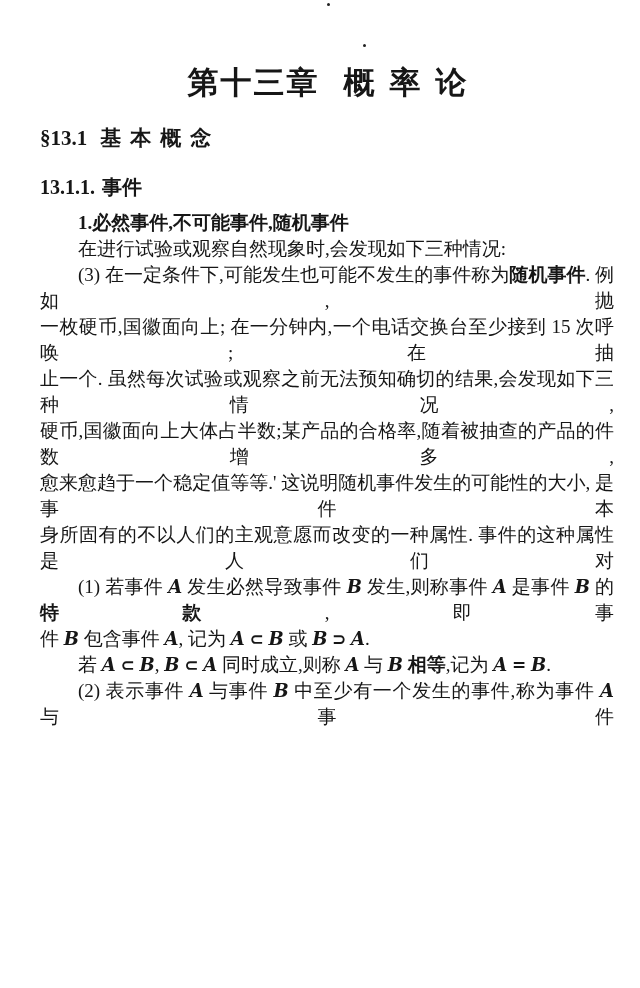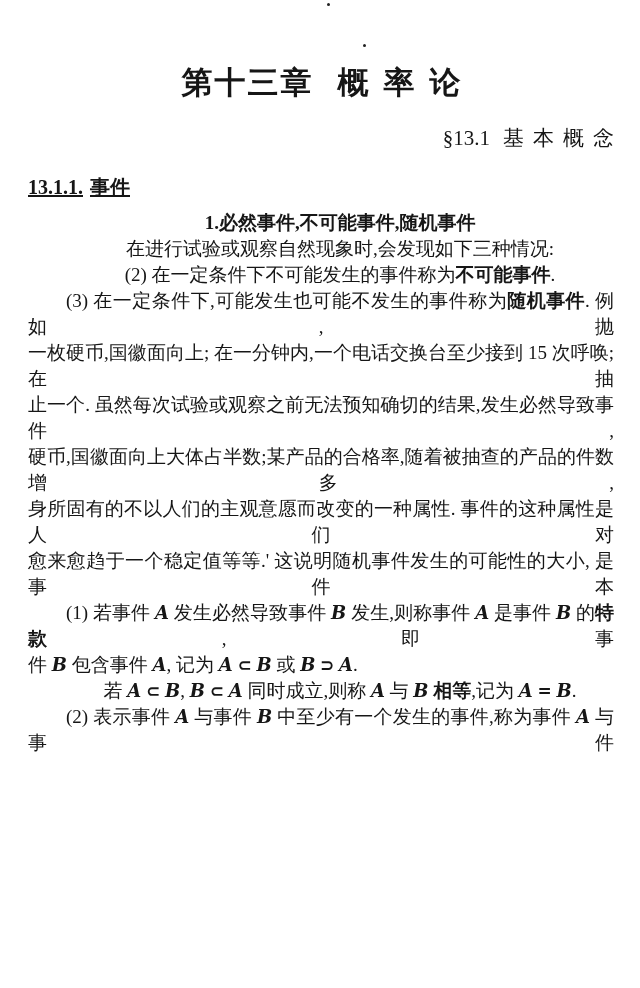--- a/index.html
+++ b/index.html
@@ -2,32 +2,32 @@
 <html><head>
 <meta charset="utf-8">
 <style>
   html,body{margin:0;padding:0;}
   body{
     width:640px;height:988px;overflow:hidden;
     background:#ffffff;color:#161616;
     font-family:"Liberation Serif","DejaVu Serif",serif;
   }
   .page{position:relative;width:640px;height:902px;box-sizing:border-box;
-    padding:64px 26px 0 28px;}
+    padding:64px 26px 0 40px;}
   
   .chapter{margin:0;text-align:center;font-size:31px;line-height:38px;font-weight:bold;letter-spacing:2px;}
   .chapter .spread{letter-spacing:15px;margin-left:24px;margin-right:-15px;}
-  .section{margin:24px 0 0 0;text-align:right;font-size:21px;line-height:24px;font-weight:normal;}
+  .section{margin:24px 0 0 0;text-align:left;font-size:21px;line-height:24px;font-weight:bold;}
   .section .sec-name{letter-spacing:9px;margin-left:13px;margin-right:-9px;}
-  .subsection{margin:24px 0 8px 0;text-align:left;font-size:20px;line-height:26px;font-weight:bold;text-decoration:underline;}
+  .subsection{margin:24px 0 8px 0;text-align:left;font-size:20px;line-height:26px;font-weight:bold;}
   .subsection .sub-label{margin-left:7px;}
   
   .bodytext{margin-top:10px;}
   .line{font-size:19px;line-height:26px;min-height:26px;white-space:nowrap;}
-  .ind{text-indent:38px;text-align:center;}
+  .ind{text-indent:38px;}
   .jf{white-space:normal;text-align:justify;text-align-last:justify;}
   
   .s-n{}
   .s-b{font-weight:bold;}
   .s-v{font-family:"DejaVu Serif",serif;font-style:italic;font-weight:bold;font-size:18px;}
   .s-m{font-family:"DejaVu Sans",sans-serif;font-weight:bold;font-size:17px;}
   
   .speck{position:absolute;width:3px;height:3px;background:#222;border-radius:50%;}
 </style>
 </head>
@@ -37,27 +37,26 @@
 
   <h1 class="chapter"><span>第十三章</span><span class="spread">概率论</span></h1>
 
   <h2 class="section"><span>§13.1</span><span class="sec-name">基本概念</span></h2>
 
   <h3 class="subsection"><span>13.1.1.</span><span class="sub-label">事件</span></h3>
 
   <div class="bodytext">
       <div class="line ind"><span class="s-b">1.必然事件,不可能事件,随机事件</span></div>
       <div class="line ind"><span class="s-n">在进行试验或观察自然现象时,会发现如下三种情况:</span></div>
-      <div class="line ind"><span class="s-n">(2) 在一定条件下不可能发生的事件称为</span><span class="s-b">不可能事件</span><span class="s-n">.</span></div>
       <div class="line ind jf"><span class="s-n">(3) 在一定条件下,可能发生也可能不发生的事件称为</span><span class="s-b">随机事件</span><span class="s-n">. 例如,抛</span></div>
       <div class="line jf"><span class="s-n">一枚硬币,国徽面向上; 在一分钟内,一个电话交换台至少接到 15 次呼唤; 在抽</span></div>
-      <div class="line jf"><span class="s-n">止一个. 虽然每次试验或观察之前无法预知确切的结果,发生必然导致事件,</span></div>
+      <div class="line jf"><span class="s-n">止一个. 虽然每次试验或观察之前无法预知确切的结果,会发现如下三种情况,</span></div>
       <div class="line jf"><span class="s-n">硬币,国徽面向上大体占半数;某产品的合格率,随着被抽查的产品的件数增多,</span></div>
+      <div class="line jf"><span class="s-n">愈来愈趋于一个稳定值等等.' 这说明随机事件发生的可能性的大小, 是事件本</span></div>
       <div class="line jf"><span class="s-n">身所固有的不以人们的主观意愿而改变的一种属性. 事件的这种属性是人们对</span></div>
-      <div class="line jf"><span class="s-n">愈来愈趋于一个稳定值等等.' 这说明随机事件发生的可能性的大小, 是事件本</span></div>
       <div class="line ind jf"><span class="s-n">(1) 若事件 </span><span class="s-v">A</span><span class="s-n"> 发生必然导致事件 </span><span class="s-v">B</span><span class="s-n"> 发生,则称事件 </span><span class="s-v">A</span><span class="s-n"> 是事件 </span><span class="s-v">B</span><span class="s-n"> 的</span><span class="s-b">特款</span><span class="s-n">,即事</span></div>
       <div class="line"><span class="s-n">件 </span><span class="s-v">B</span><span class="s-n"> 包含事件 </span><span class="s-v">A</span><span class="s-n">, 记为  </span><span class="s-v">A</span><span class="s-n"> </span><span class="s-m">⊂</span><span class="s-n"> </span><span class="s-v">B</span><span class="s-n">  或  </span><span class="s-v">B</span><span class="s-n"> </span><span class="s-m">⊃</span><span class="s-n"> </span><span class="s-v">A</span><span class="s-n">.</span></div>
       <div class="line ind"><span class="s-n">若  </span><span class="s-v">A</span><span class="s-n"> </span><span class="s-m">⊂</span><span class="s-n"> </span><span class="s-v">B</span><span class="s-n">,  </span><span class="s-v">B</span><span class="s-n"> </span><span class="s-m">⊂</span><span class="s-n"> </span><span class="s-v">A</span><span class="s-n">  同时成立,则称 </span><span class="s-v">A</span><span class="s-n"> 与 </span><span class="s-v">B</span><span class="s-n"> </span><span class="s-b">相等</span><span class="s-n">,记为  </span><span class="s-v">A</span><span class="s-n"> </span><span class="s-m">=</span><span class="s-n"> </span><span class="s-v">B</span><span class="s-n">.</span></div>
       <div class="line ind jf"><span class="s-n">(2) 表示事件 </span><span class="s-v">A</span><span class="s-n"> 与事件 </span><span class="s-v">B</span><span class="s-n"> 中至少有一个发生的事件,称为事件 </span><span class="s-v">A</span><span class="s-n"> 与事件 </span></div>
     </div>
 
 <div class="speck" style="left: 327px; top: 3px;"></div>
     <div class="speck" style="left: 363px; top: 44px;"></div>
   </div>
 

